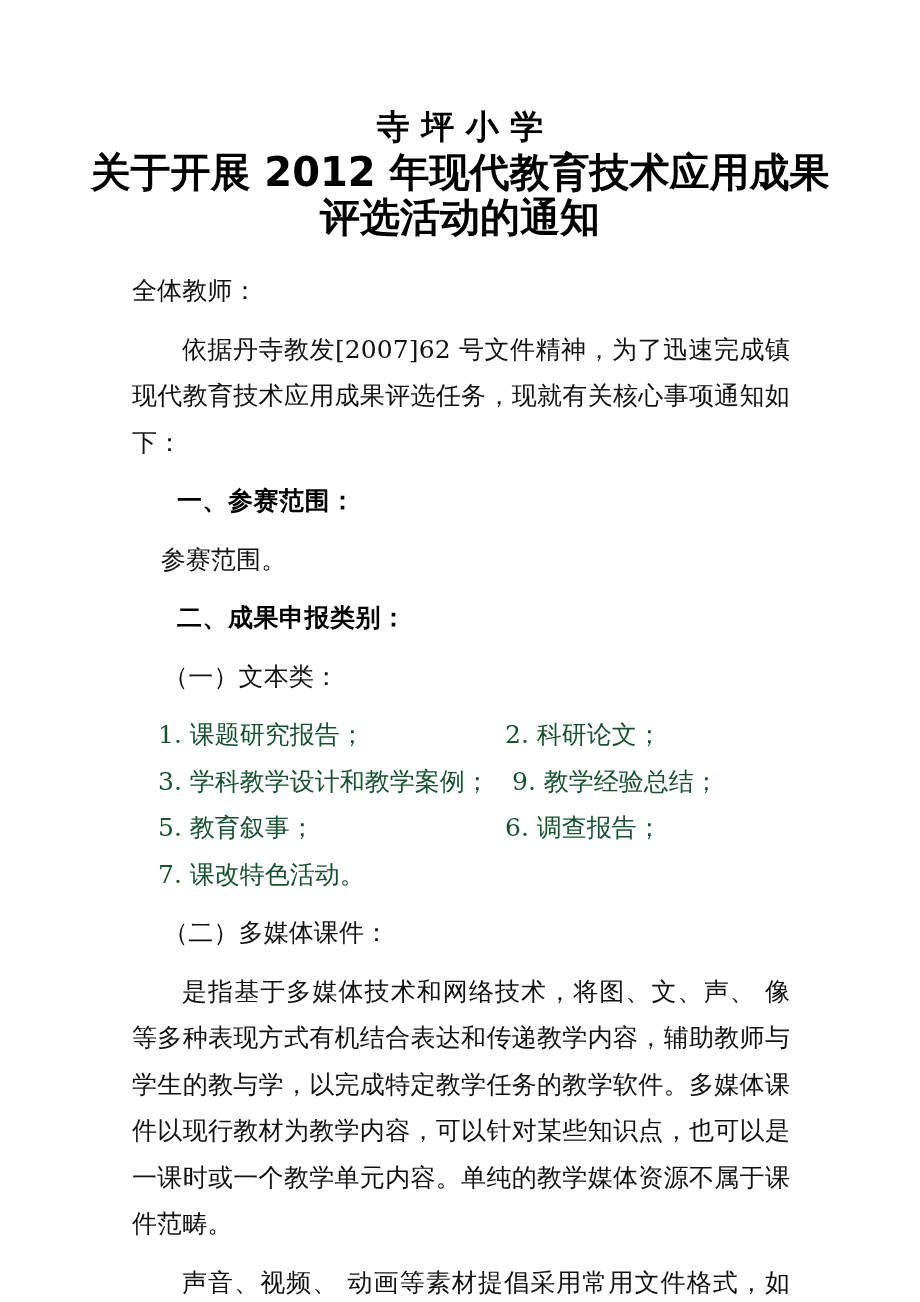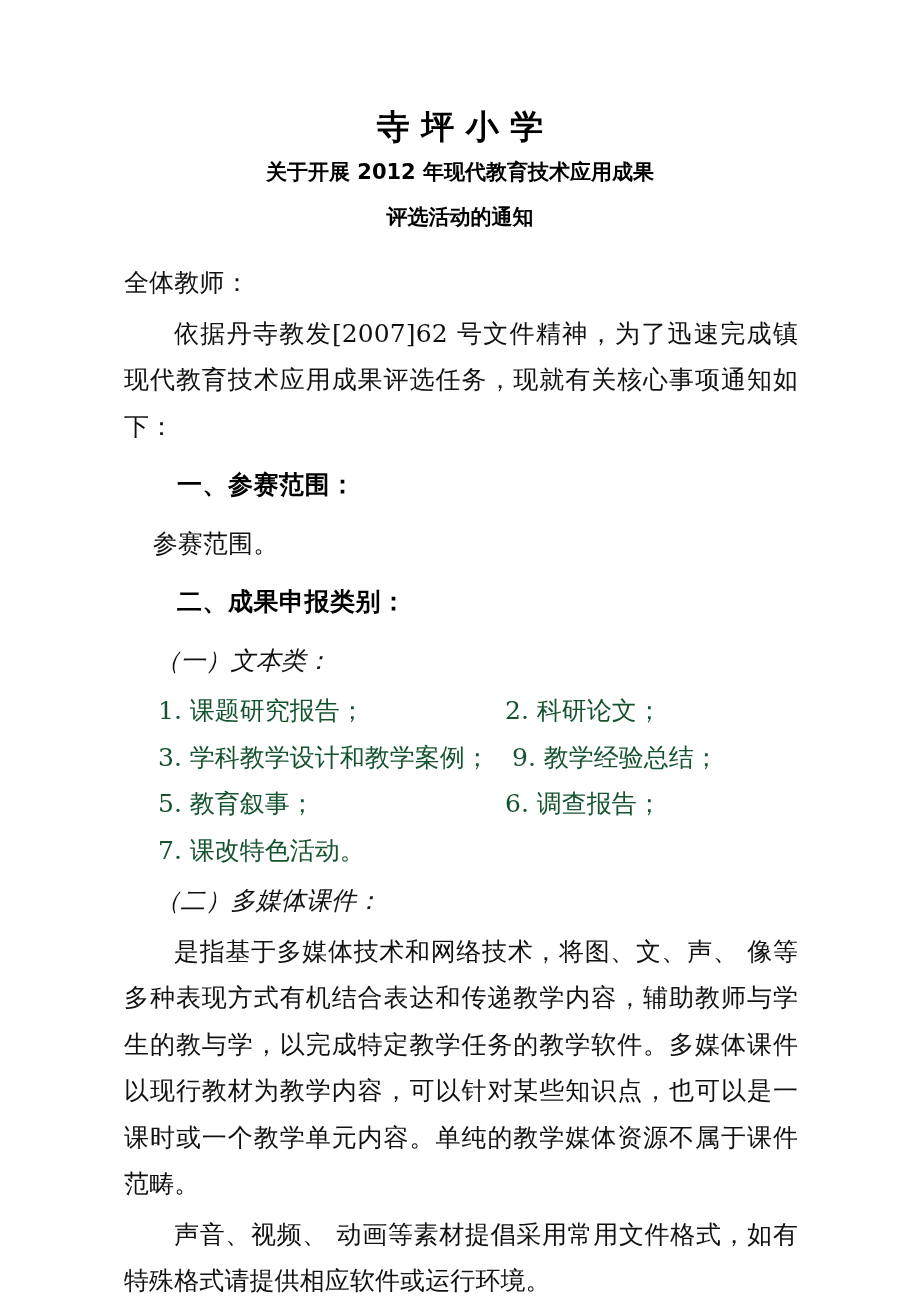--- a/index.html
+++ b/index.html
@@ -37,34 +37,34 @@
     font-weight: bold;
     color: #000;
     white-space: pre;
   }
   .title-school {
     font-size: 33px;
     line-height: 46px;
     letter-spacing: 0px;
   }
   .title-main {
-    font-size: 21px;
+    font-size: 40px;
     line-height: 45px;
   }
 
   
   .body-wrap {
     position: absolute;
     left: 120px;
     top: 256px;
     width: 682px;
   }
 
   p.doc {
-    margin: 4px;
+    margin: 12px;
     font-family: "DejaVu Serif", "Liberation Serif", serif;
     font-size: 25px;
     line-height: 46.5px;
     color: #111;
     white-space: pre-wrap;
     text-align: justify;
     text-justify: inter-character;
     letter-spacing: 0.1px;
   }
 
@@ -81,21 +81,21 @@
     font-size: 25px;
     line-height: 46.5px;
     margin: 12px;
     text-indent: 1.8em;
     letter-spacing: 0.5px;
     color: #000;
   }
 
   
   p.indent-small { text-indent: 1.15em; }
-  p.indent-sub   { text-indent: 1.25em; font-style: italic; }
+  p.indent-sub   { text-indent: 1.25em; }
 
   
   .item-row {
     display: block;
     position: relative;
     height: 46.5px;
     font-family: "DejaVu Serif", "Liberation Serif", serif;
     font-size: 25px;
     line-height: 46.5px;
     color: #14532d;

